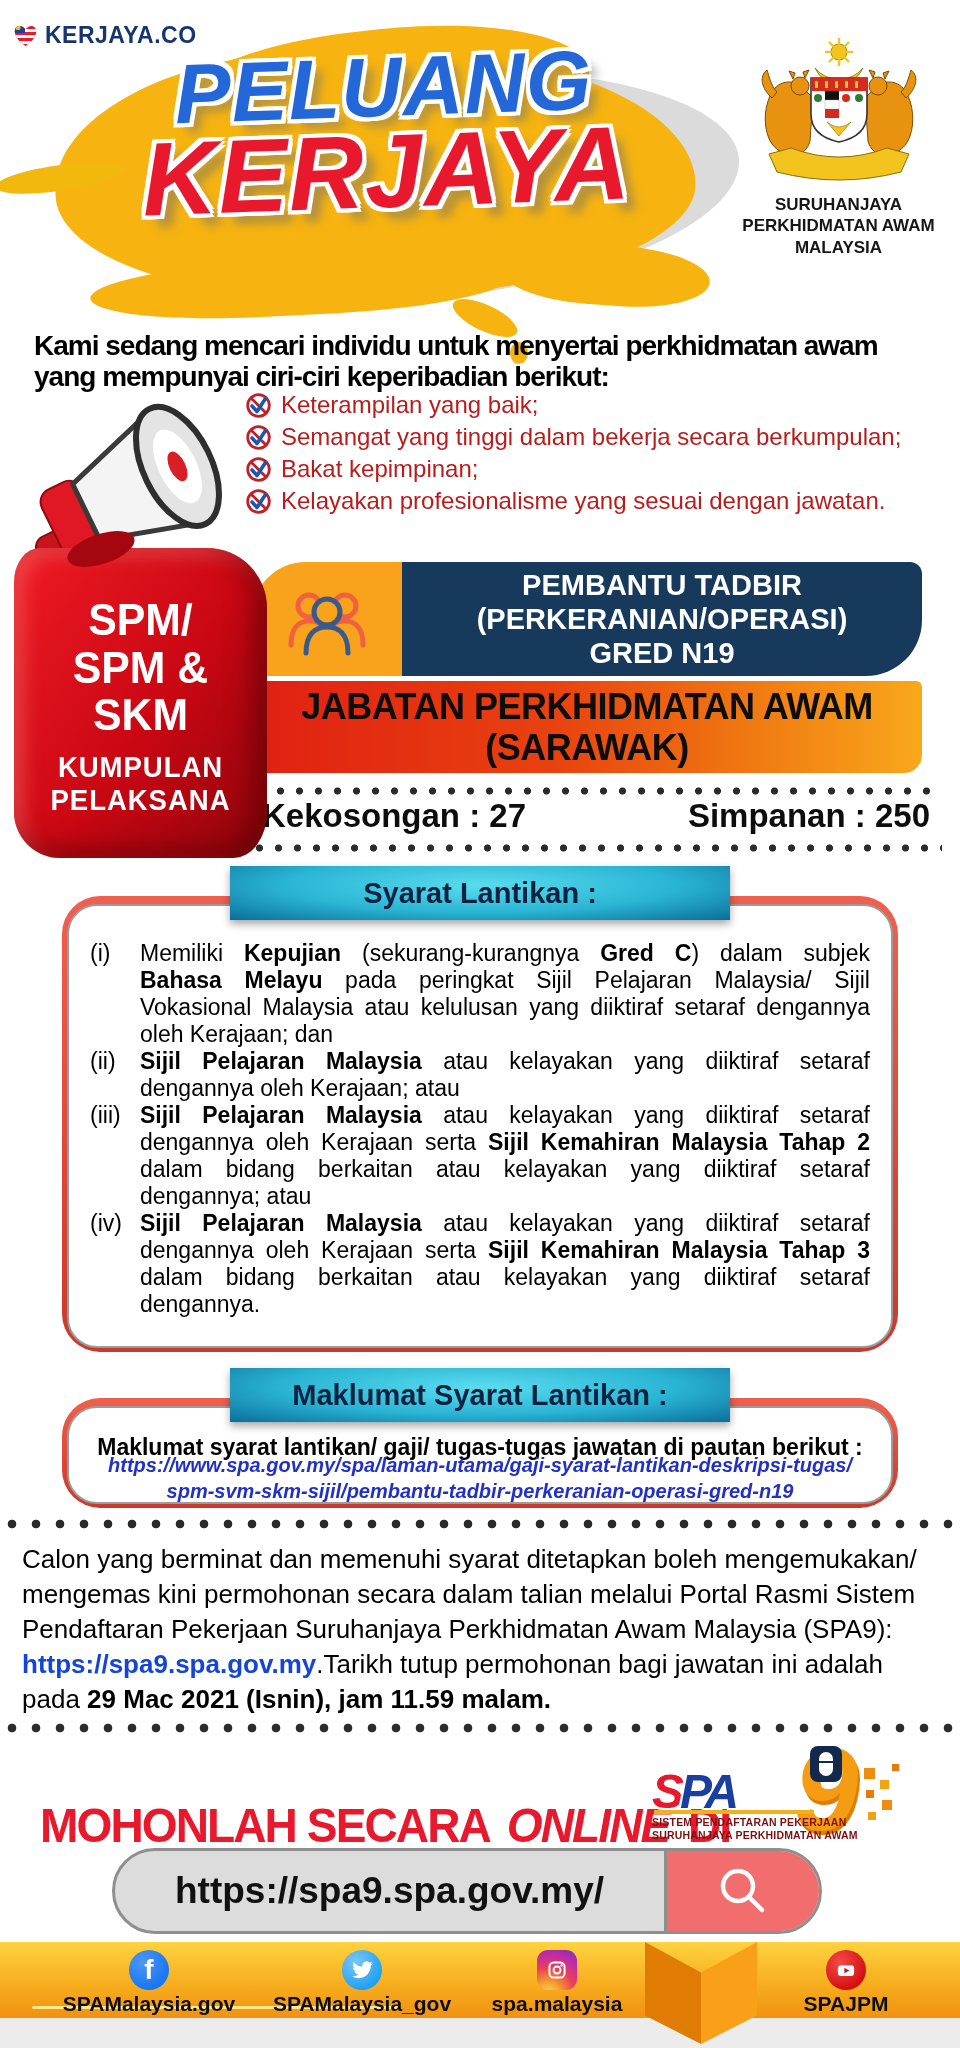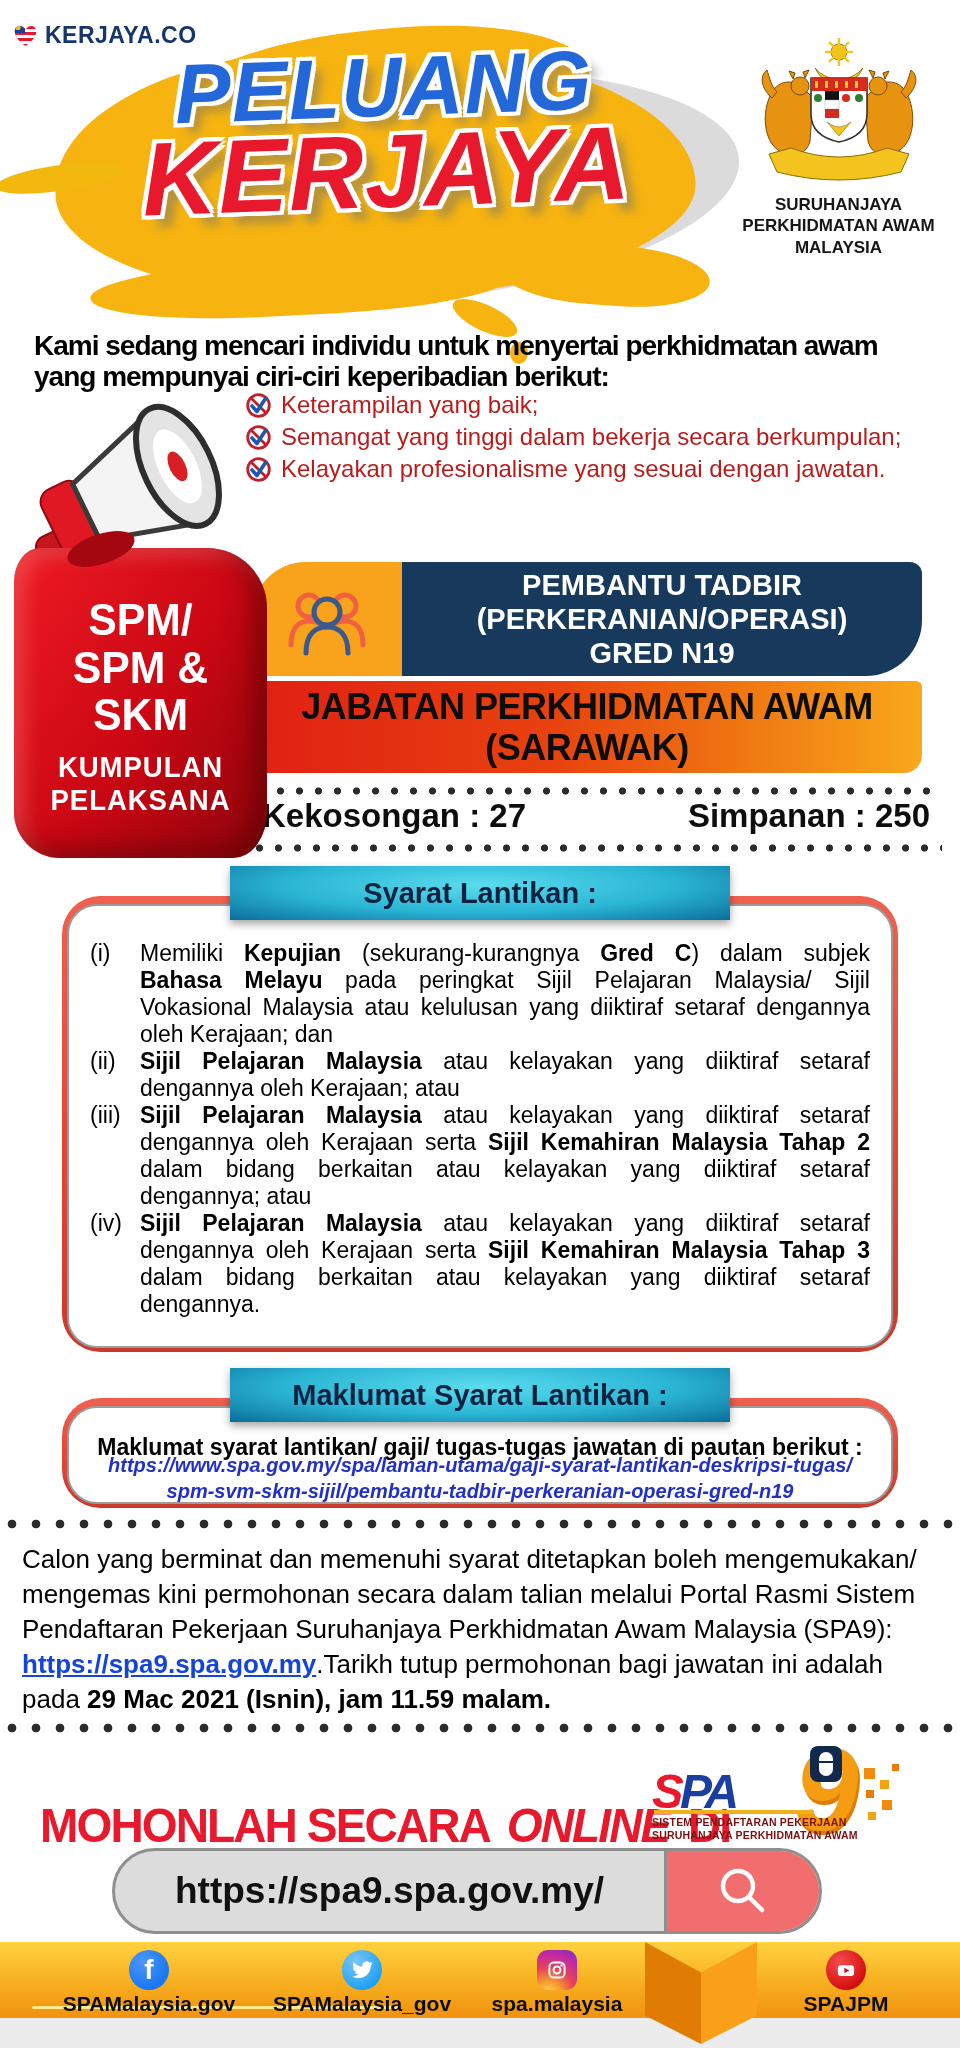--- a/index.html
+++ b/index.html
@@ -104,21 +104,21 @@
   .mk-link{position:absolute;left:16px;right:16px;top:84px;text-align:center;font-style:italic;
            font-weight:bold;font-size:20px;color:#2230c8;line-height:1.32;}
 
   
   .dots-full{position:absolute;left:0;width:960px;height:12px;z-index:2;
         background-image:radial-gradient(circle,#2b2b2b 4px,transparent 4.7px);
         background-size:24px 12px;background-repeat:repeat-x;}
   .dots-c{top:1518px;}
   .dots-d{top:1722px;}
   .closing{position:absolute;left:22px;top:1542px;width:918px;font-size:26px;line-height:35px;color:#000;z-index:3;}
-  .plink{color:#1544d8;font-weight:bold;text-decoration:underline;}
+  .plink{color:#1544d8;font-weight:bold;}
 
   
   .cta-text{position:absolute;left:40px;top:1798px;font-size:48px;font-weight:bold;color:#e8192c;
             letter-spacing:-2px;z-index:3;transform:scaleX(.96);transform-origin:left;}
   .cta-online{font-style:italic;padding:0 8px;}
   .spa-logo{position:absolute;left:652px;top:1746px;width:260px;height:100px;z-index:3;}
   .spa-letters{position:absolute;left:0;top:22px;font-size:48px;font-weight:bold;font-style:italic;
             letter-spacing:-4px;line-height:1;
             text-shadow:-2px -2px 0 #fff,2px -2px 0 #fff,-2px 2px 0 #fff,2px 2px 0 #fff;}
   .spa-s{color:#e8192c;}
@@ -272,20 +272,28 @@
 
       <li>
         <svg width="27" height="27" viewBox="0 0 27 27">
           <circle cx="13.5" cy="13.5" r="10.8" fill="#fff" stroke="#c0202a" stroke-width="2.8"></circle>
           <line x1="6" y1="6" x2="21" y2="21" stroke="#c0202a" stroke-width="2.8"></line>
           <path d="M7 14 L12 19.5 L20.5 6.5" fill="none" stroke="#1c57b0" stroke-width="3.6" stroke-linecap="round" stroke-linejoin="round"></path>
         </svg>
         <span>Semangat yang tinggi dalam bekerja secara berkumpulan;</span>
       </li>
 
+      <li>
+        <svg width="27" height="27" viewBox="0 0 27 27">
+          <circle cx="13.5" cy="13.5" r="10.8" fill="#fff" stroke="#c0202a" stroke-width="2.8"></circle>
+          <line x1="6" y1="6" x2="21" y2="21" stroke="#c0202a" stroke-width="2.8"></line>
+          <path d="M7 14 L12 19.5 L20.5 6.5" fill="none" stroke="#1c57b0" stroke-width="3.6" stroke-linecap="round" stroke-linejoin="round"></path>
+        </svg>
+        <span>Bakat kepimpinan;</span>
+      </li>
 
 
       <li>
         <svg width="27" height="27" viewBox="0 0 27 27">
           <circle cx="13.5" cy="13.5" r="10.8" fill="#fff" stroke="#c0202a" stroke-width="2.8"></circle>
           <line x1="6" y1="6" x2="21" y2="21" stroke="#c0202a" stroke-width="2.8"></line>
           <path d="M7 14 L12 19.5 L20.5 6.5" fill="none" stroke="#1c57b0" stroke-width="3.6" stroke-linecap="round" stroke-linejoin="round"></path>
         </svg>
         <span>Kelayakan profesionalisme yang sesuai dengan jawatan.</span>
       </li>

